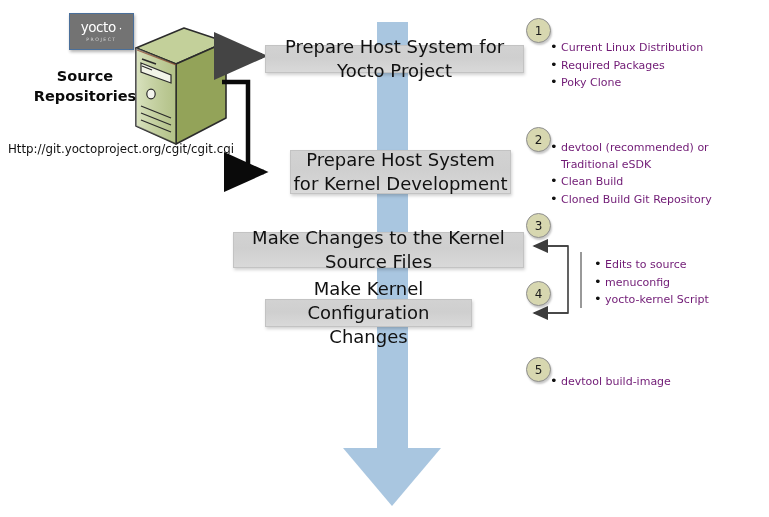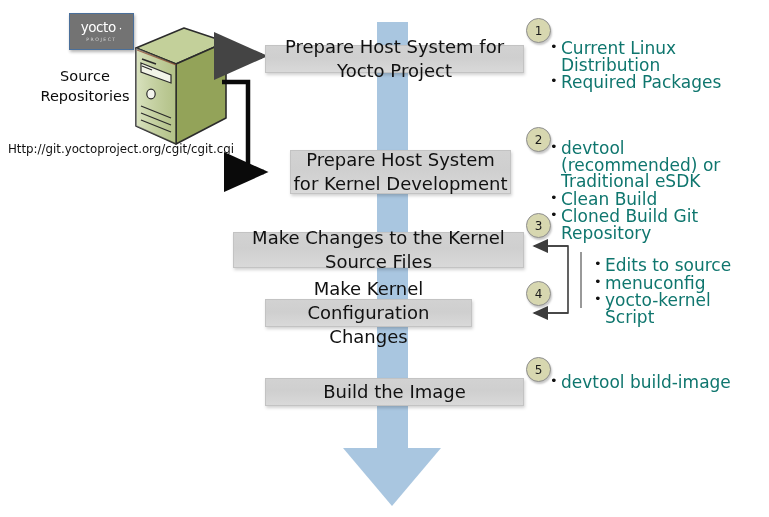--- a/index.html
+++ b/index.html
@@ -72,23 +72,23 @@
     align-items: center;
     justify-content: center;
     font-size: 12px;
     color: #1a1a1a;
     box-sizing: border-box;
   }
 
   
   .bullets {
     position: absolute;
-    font-size: 17px;
+    font-size: 11px;
     line-height: 16.5px;
-    color: #0f766e;
+    color: #701a75;
   }
   .bullets ul {
     margin: 0;
     padding: 0 0 0 13px;
     list-style: none;
   }
   .bullets li {
     position: relative;
     margin: 0 0 1px 0;
     padding-left: 0;
@@ -139,21 +139,21 @@
   }
 
   
   .src-label {
     position: absolute;
     left: 30px;
     top: 66px;
     width: 110px;
     text-align: center;
     font-size: 14.5px;
-    font-weight: normal;
+    font-weight: bold;
     line-height: 20px;
     color: #0b0b0b;
   }
   .src-url {
     position: absolute;
     left: 8px;
     top: 142px;
     font-size: 11.8px;
     color: #111111;
     white-space: nowrap;
@@ -250,20 +250,21 @@
   <div class="pbox" style="left:265px; top:45px; width:259px; height:28px;">
     <span>Prepare Host System for Yocto Project</span>
   </div>
   <div class="badge" style="left:526px; top:18px;">
     <span>1</span>
   </div>
   <div class="bullets" style="left:548px; top:40px; width:205px;">
     <ul>
       <li>Current Linux Distribution</li>
       <li>Required Packages</li>
+      <li>Poky Clone</li>
     </ul>
   </div>
 
   <div class="pbox" style="left:290px; top:150px; width:221px; height:44px;">
     <span>Prepare Host System for Kernel Development</span>
   </div>
   <div class="badge" style="left:526px; top:127px;">
     <span>2</span>
   </div>
   <div class="bullets" style="left:548px; top:140px; width:185px;">
@@ -289,23 +290,20 @@
   </div>
 
   <div class="bullets" style="left:592px; top:257px; width:165px;">
     <ul>
       <li>Edits to source</li>
       <li>menuconfig</li>
       <li>yocto-kernel Script</li>
     </ul>
   </div>
 
-  <div class="pbox" style="left:265px; top:378px; width:259px; height:28px;">
-    <span>Build the Image</span>
-  </div>
   <div class="badge" style="left:526px; top:357px;">
     <span>5</span>
   </div>
   <div class="bullets" style="left:548px; top:374px; width:200px;">
     <ul>
       <li>devtool build-image</li>
     </ul>
   </div>
 
 </div>

